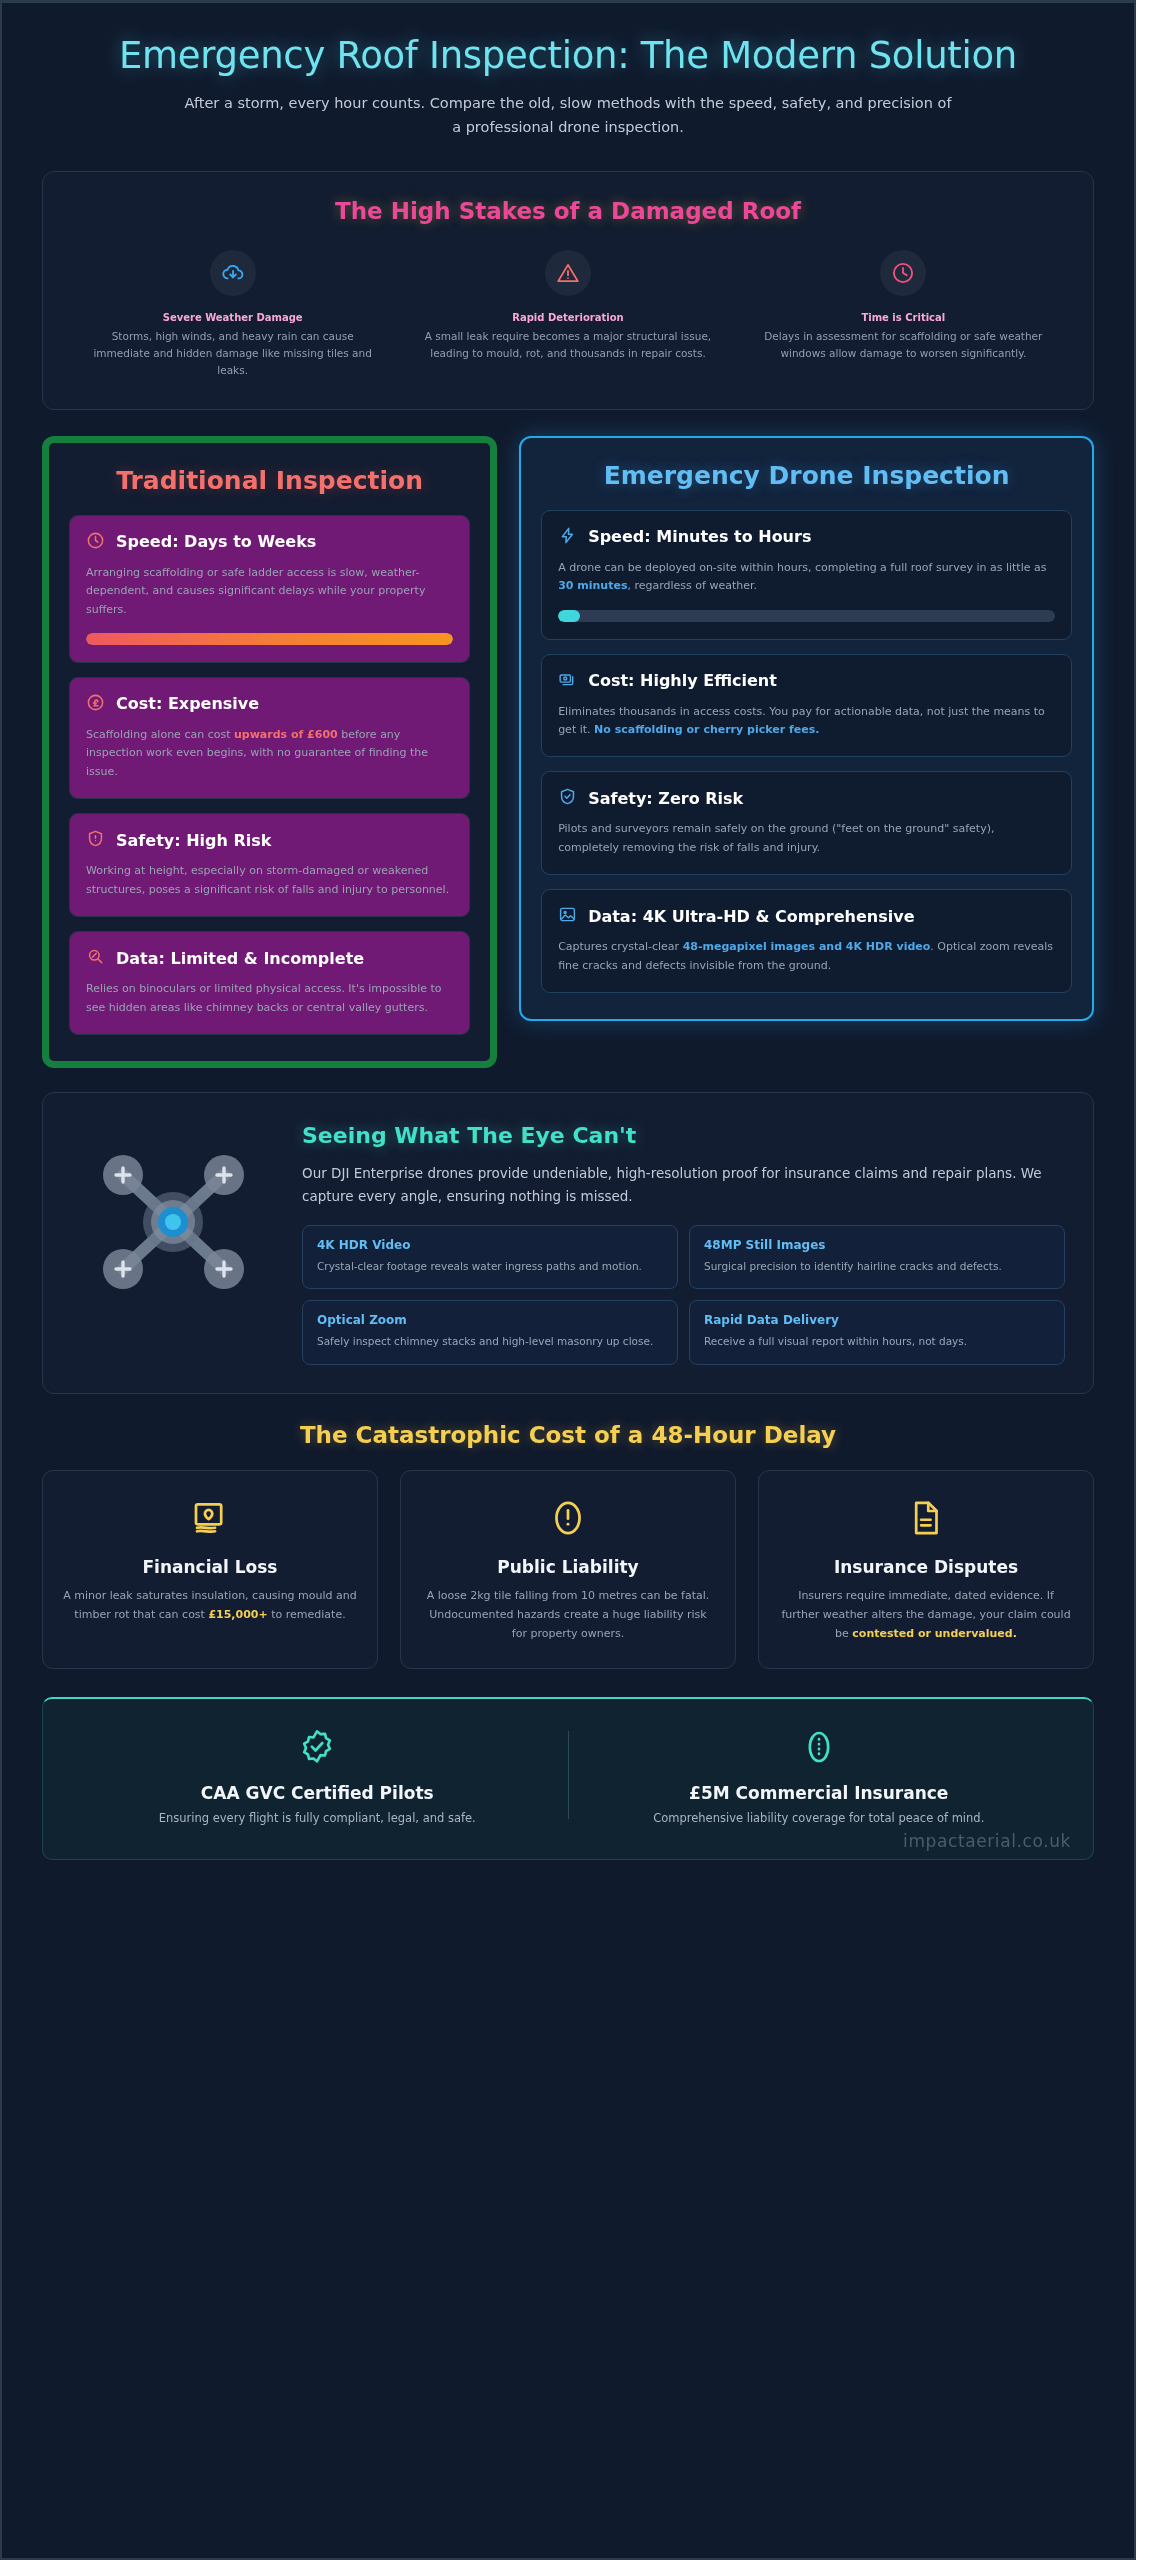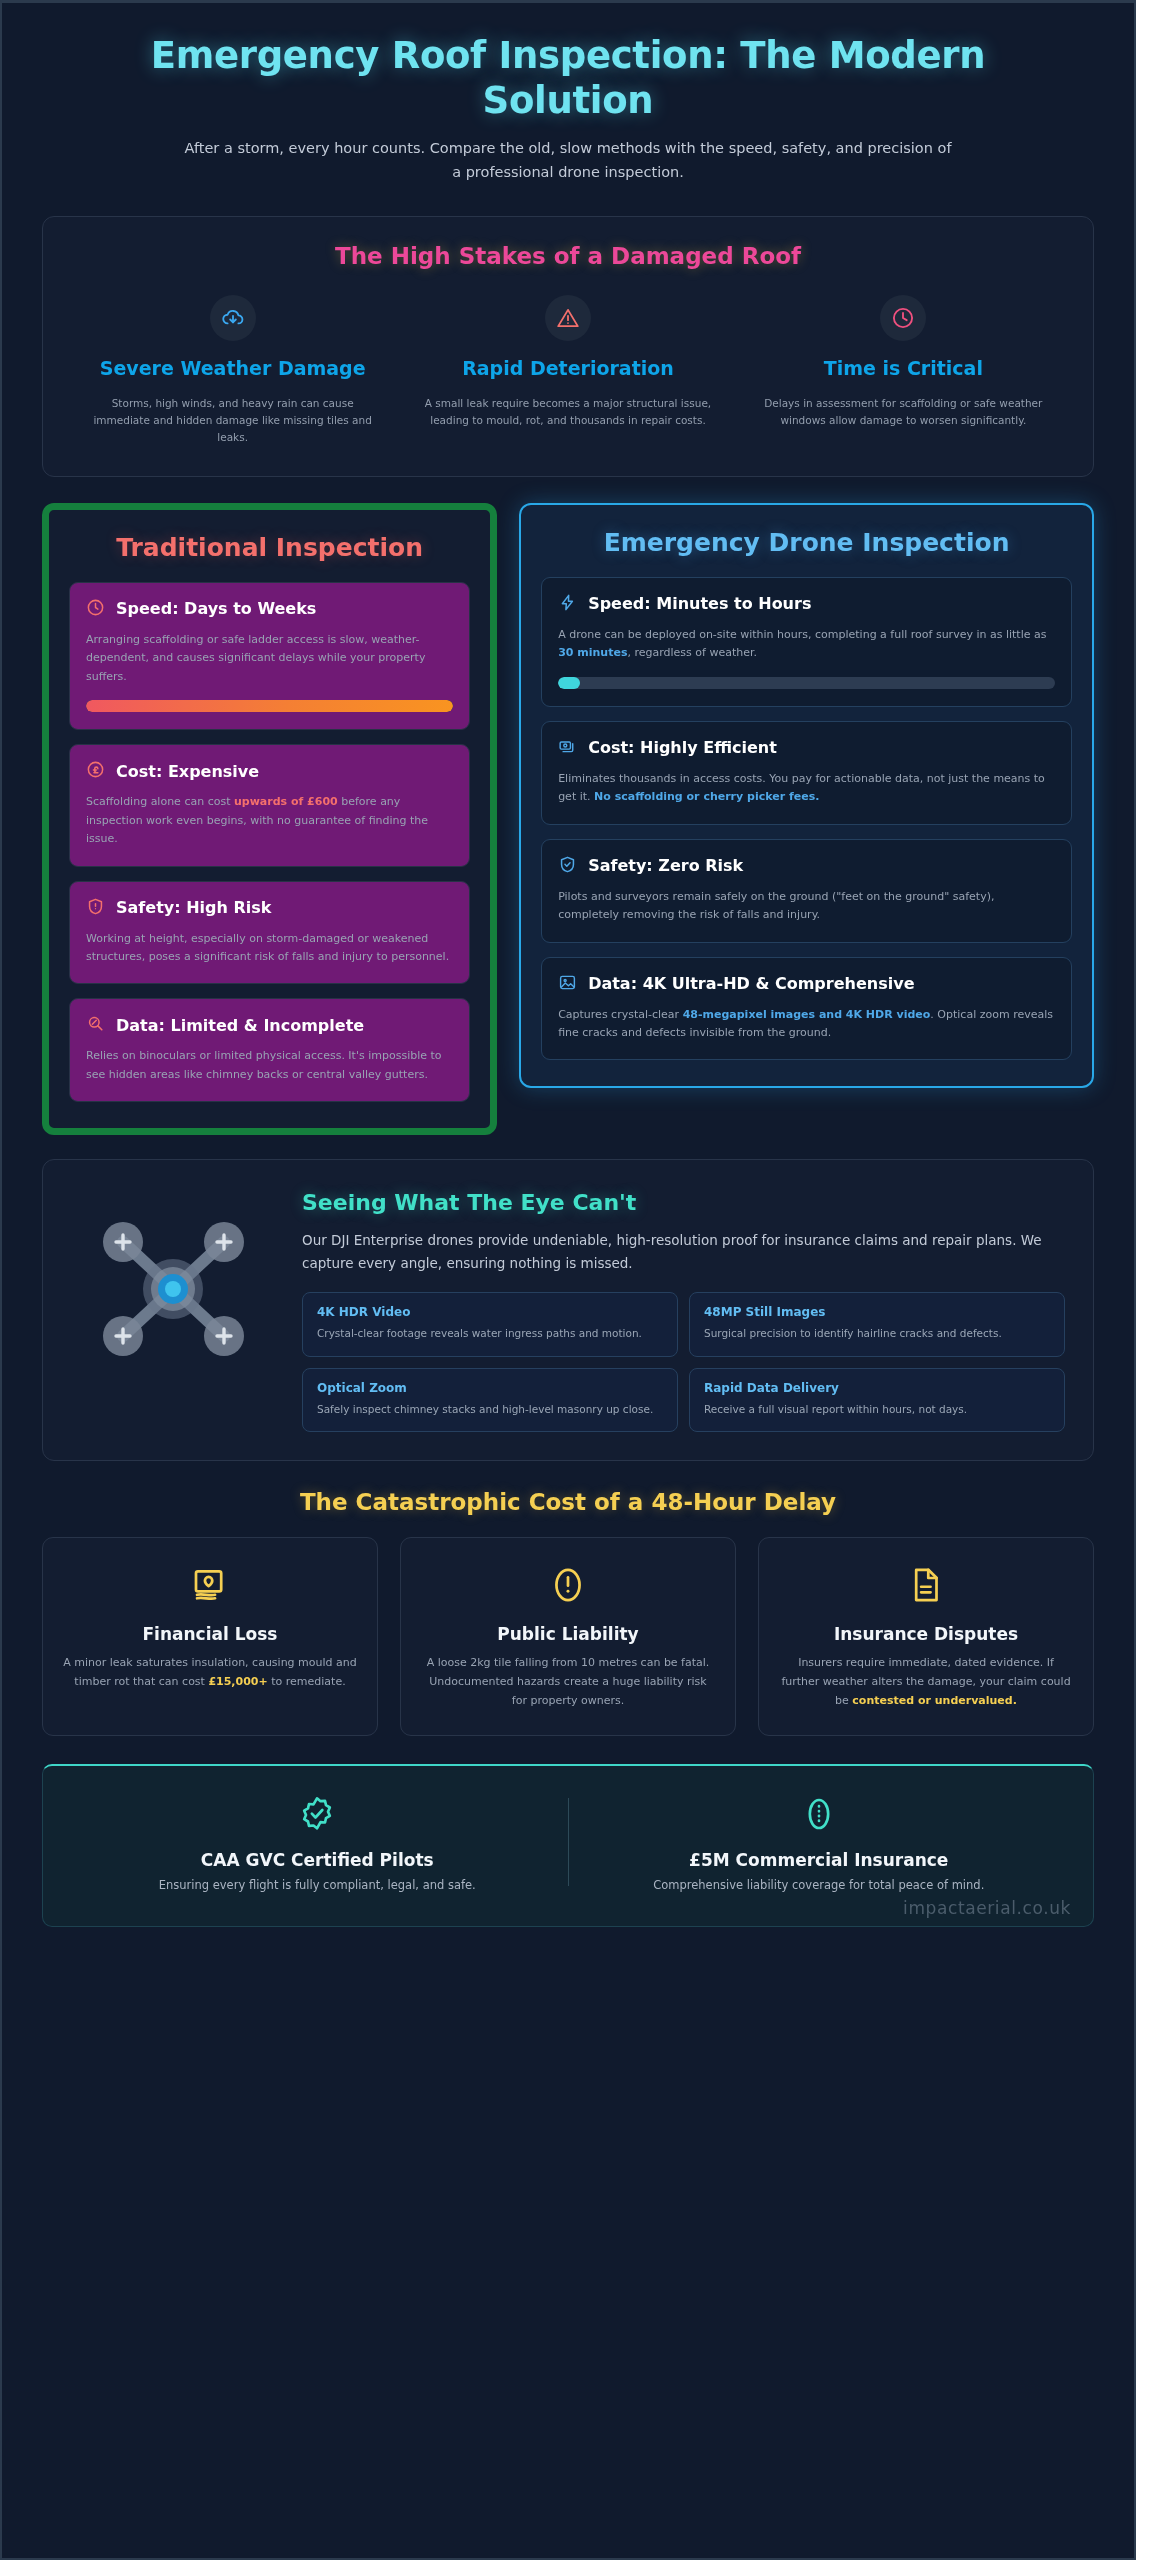--- a/index.html
+++ b/index.html
@@ -19,21 +19,21 @@
     padding: 0 0 22px 0;
     position: relative;
     overflow: hidden;
   }
 
   
   .hero { padding: 30px 60px 22px 60px; text-align: center; }
   .hero h1 {
     font-size: 37px;
     line-height: 1.22;
-    font-weight: bold;
+    font-weight: normal;
     color: #6fe3f0;
     letter-spacing: -0.3px;
     text-shadow: 0 0 18px rgba(80,210,230,0.45);
   }
   .hero p {
     margin-top: 14px;
     font-size: 14.5px;
     line-height: 1.62;
     color: #c3cbd8;
     max-width: 770px;
@@ -59,21 +59,21 @@
     text-shadow: 0 0 12px rgba(235,190,60,0.35);
   }
   .stakes-grid { display: flex; gap: 8px; }
   .stake { flex: 1; text-align: center; padding: 0 14px; }
   .stake-ico {
     width: 46px; height: 46px; border-radius: 50%;
     background: #1e293b;
     display: flex; align-items: center; justify-content: center;
     margin: 0 auto 16px auto;
   }
-  .stake h3 { font-size: 19px; font-weight: bold; color: #0ea5e9; margin-bottom: 16px; }
+  .stake h3 { font-size: 10px; font-weight: bold; color: #f9a8d4; margin-bottom: 5px; }
   .stake p { font-size: 10.5px; line-height: 1.62; color: #939eae; }
 
   
   .compare { display: flex; gap: 22px; margin: 26px 40px 0 40px; align-items: flex-start; }
   .col { border-radius: 12px; padding: 22px 20px 26px 20px; }
   .col-trad {
     width: 456px;
     background: #131d31;
     border: 7px solid #15803d;
   }

